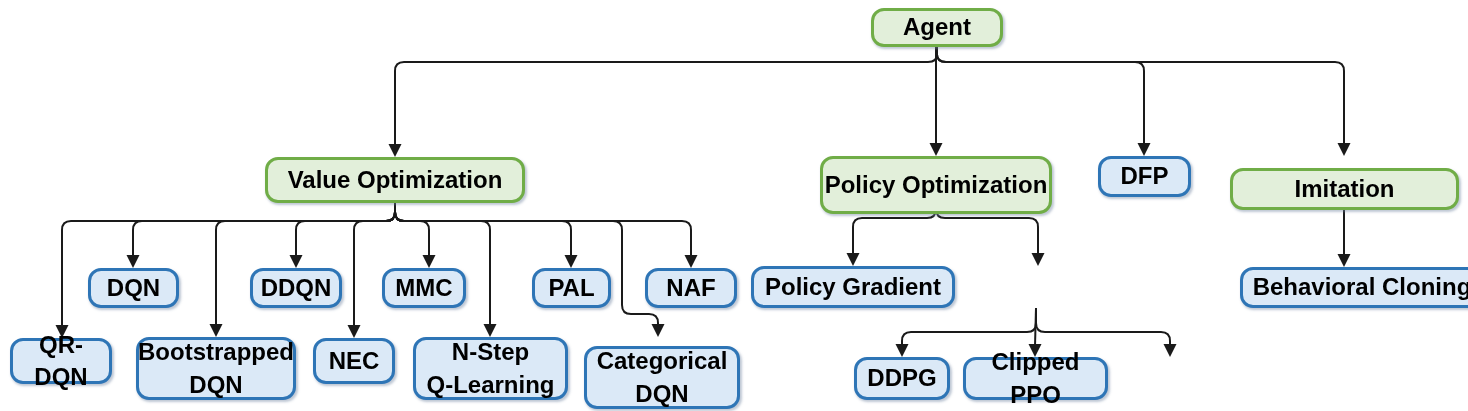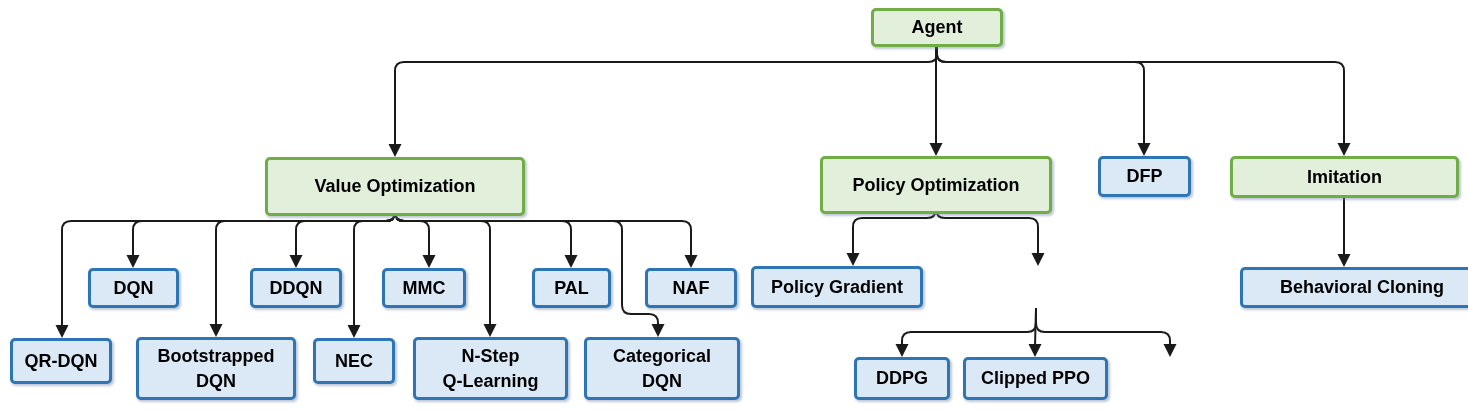--- a/index.html
+++ b/index.html
@@ -9,43 +9,43 @@
   }
   html,body{margin:0;padding:0;background:var(--bg);}
   #canvas{
     position:relative; width:1468px; height:411px; background:var(--bg);
     font-family:"Liberation Sans", sans-serif; overflow:hidden;
   }
   #wires{position:absolute; left:0; top:0; width:1468px; height:411px;}
   .node{
     position:absolute; box-sizing:border-box;
     display:flex; align-items:center; justify-content:center;
-    border-radius:5px; border:3px solid; text-align:center;
-    font-weight:700; font-size:18px; color:var(--text);
+    border-radius:13px; border:3px solid; text-align:center;
+    font-weight:700; font-size:24px; color:var(--text);
     line-height:1.35; white-space:pre-line;
     box-shadow:1.5px 2px 2.5px rgba(110,130,160,0.45);
   }
   .green{background:var(--green-fill); border-color:var(--green-border);}
   .blue{background:var(--blue-fill); border-color:var(--blue-border);}
   .n-agent{left:871px;top:8px;width:132px;height:39px}
-  .n-value_optimization{left:265px;top:157px;width:260px;height:59px}
+  .n-value_optimization{left:265px;top:157px;width:260px;height:46px}
   .n-policy_optimization{left:820px;top:156px;width:232px;height:58px}
   .n-dfp{left:1098px;top:156px;width:93px;height:41px}
-  .n-imitation{left:1230px;top:156px;width:229px;height:42px}
+  .n-imitation{left:1230px;top:168px;width:229px;height:42px}
   .n-dqn{left:88px;top:268px;width:91px;height:40px}
   .n-ddqn{left:250px;top:268px;width:92px;height:40px}
   .n-mmc{left:382px;top:268px;width:84px;height:40px}
   .n-pal{left:532px;top:268px;width:79px;height:40px}
   .n-naf{left:645px;top:268px;width:92px;height:40px}
   .n-qr_dqn{left:10px;top:338px;width:102px;height:46px}
   .n-bootstrapped_dqn{left:136px;top:337px;width:160px;height:63px}
   .n-nec{left:313px;top:338px;width:82px;height:46px}
   .n-n_step_q_learning{left:413px;top:337px;width:155px;height:63px}
-  .n-categorical_dqn{left:584px;top:337px;width:156px;height:63px}
-  .n-policy_gradient{left:751px;top:266px;width:172px;height:42px}
+  .n-categorical_dqn{left:584px;top:346px;width:156px;height:63px}
+  .n-policy_gradient{left:751px;top:266px;width:204px;height:42px}
   .n-actor_critic{left:970px;top:266px;width:132px;height:42px}
   .n-behavioral_cloning{left:1240px;top:267px;width:244px;height:41px}
   .n-ddpg{left:854px;top:357px;width:96px;height:43px}
   .n-clipped_ppo{left:963px;top:357px;width:145px;height:43px}
   .n-ppo{left:1122px;top:357px;width:97px;height:43px}
 </style>
 </head>
 <body>
 
 <div id="canvas">

